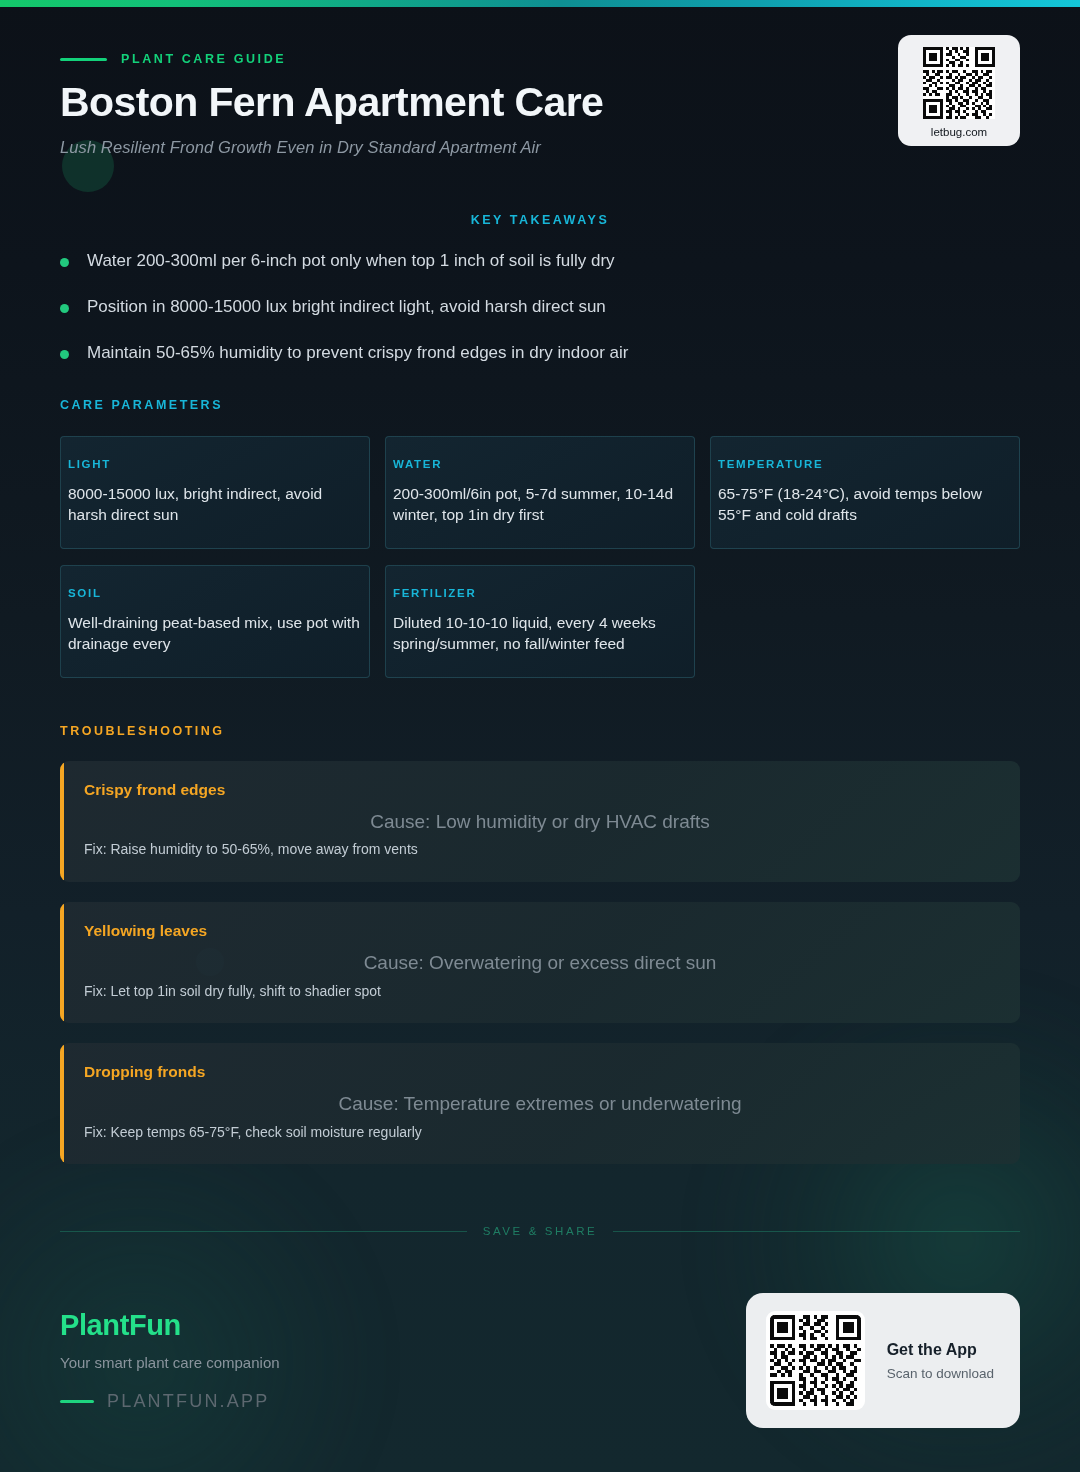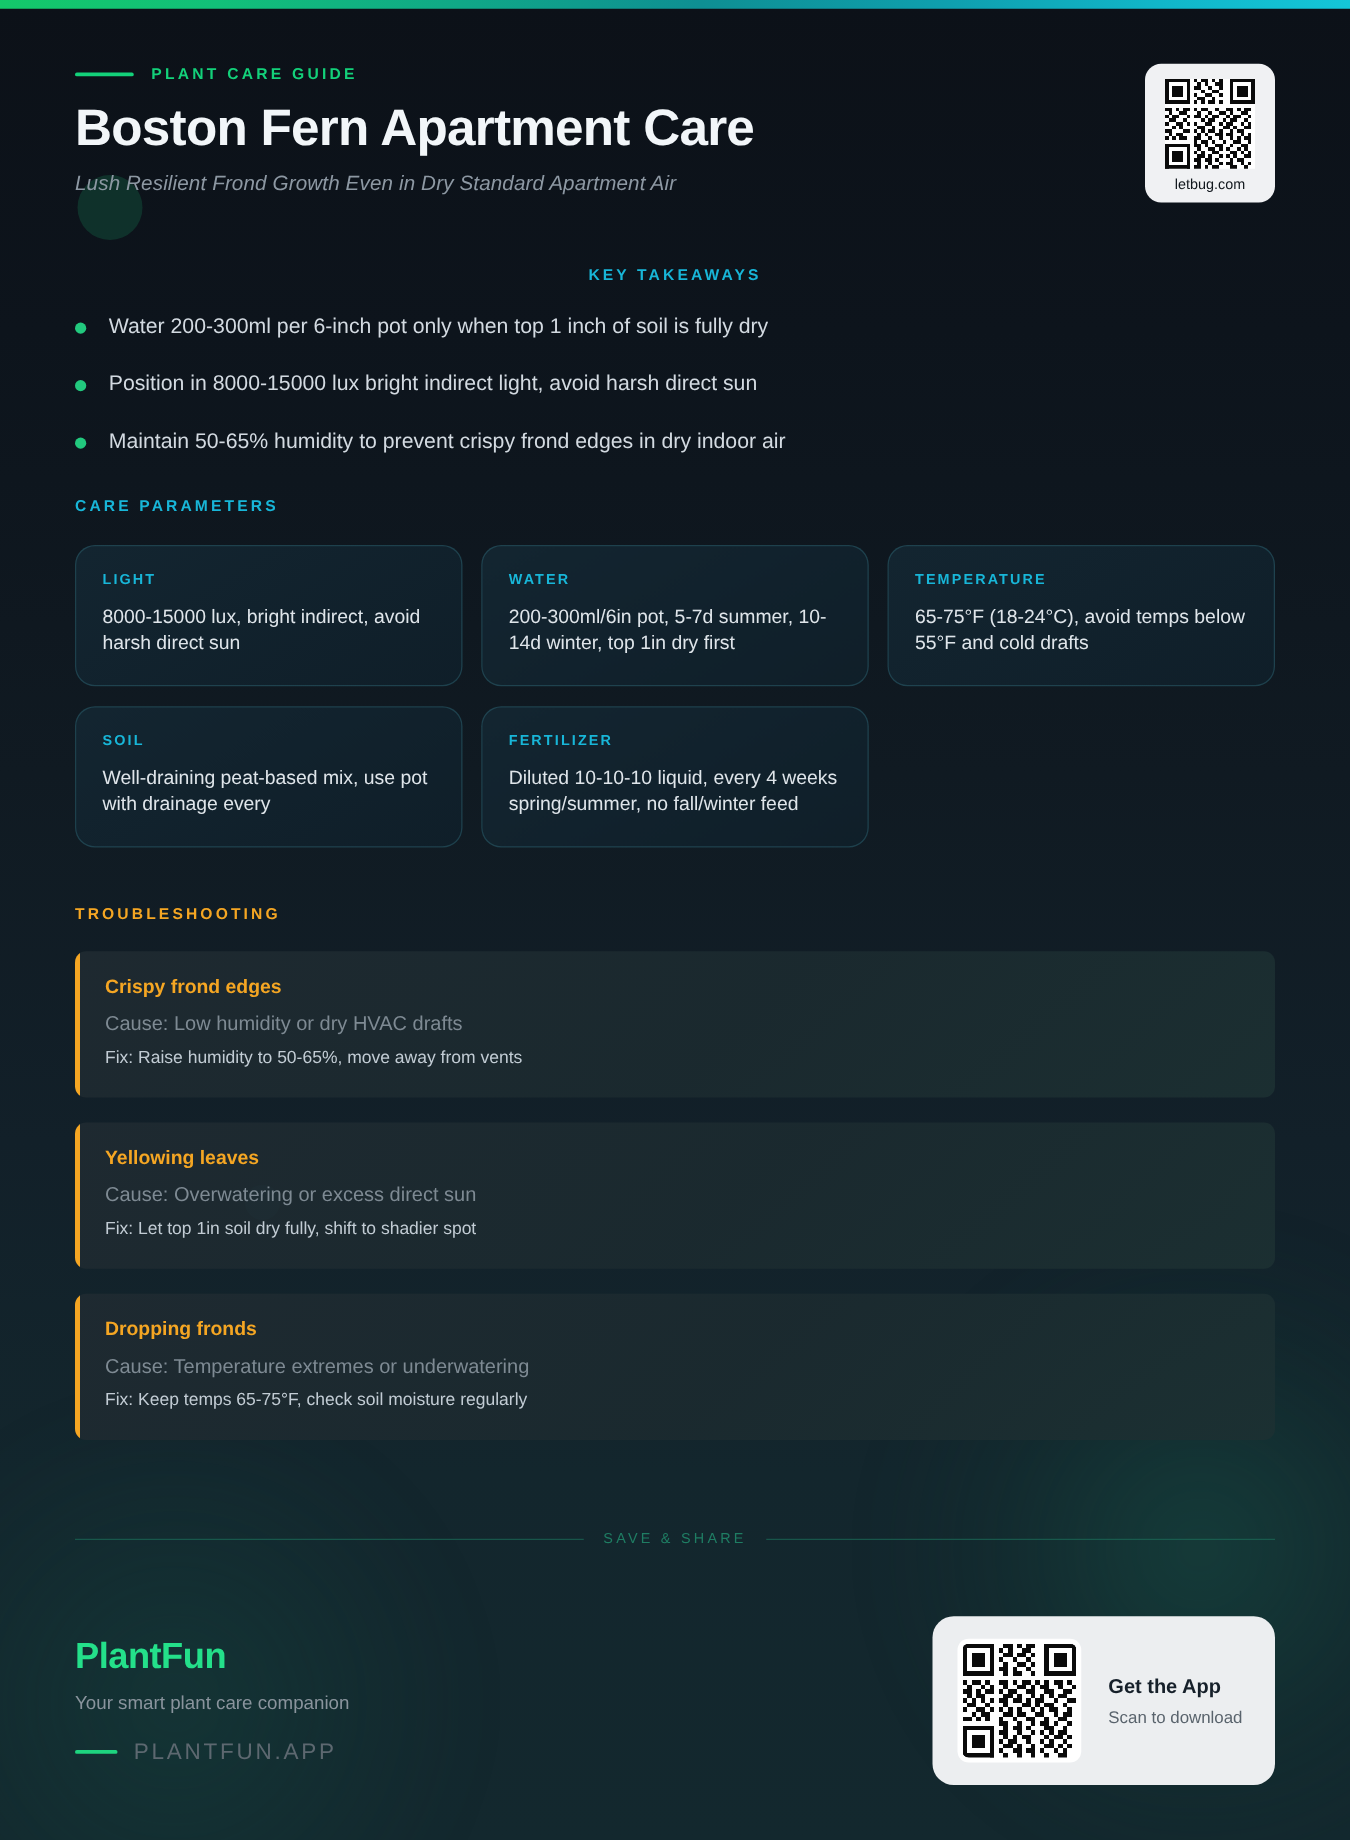--- a/index.html
+++ b/index.html
@@ -113,25 +113,25 @@
     color:#8d98a3;
     font-weight:400;
     letter-spacing:0.1px;
     font-style:italic;
   }
 
   
   .header-qr{
     position:absolute;
     right:0; top:35px;
-    width:104px;
+    width:122px;
     background:#f0f1f3;
     border-radius:13px;
     padding:12px 10px 8px;
-    display:flex; flex-direction:column; align-items:center; gap:7px;margin-top:16px;
+    display:flex; flex-direction:column; align-items:center; gap:7px;
   }
   .header-qr .qr-label{
     font-size:11.5px;
     color:#10161c;
     font-weight:400;
   }
 
   
   .sec-head{
     font-size:12.5px;
@@ -164,22 +164,22 @@
   .care{ margin-top:33px; }
   .care .sec-head{ margin-bottom:24px; }
   .care-grid{
     display:grid;
     grid-template-columns:repeat(3, 1fr);
     gap:16px 15px;
   }
   .care-card{
     background:linear-gradient(150deg, rgba(20,38,50,0.95) 0%, rgba(16,31,42,0.95) 100%);
     border:1px solid rgba(42,92,106,0.55);
-    border-radius:16px;
-    padding:21px 21px 22px;
+    border-radius:4px;
+    padding:21px 7px 22px;
     min-height:100px;
   }
   .care-label{
     font-size:11.5px;
     font-weight:700;
     letter-spacing:1.7px;
     color:#18b6d8;
     margin-bottom:13px;
   }
   .care-value{
@@ -206,24 +206,25 @@
     width:4px;
     background:#f5a623;
   }
   .trouble-title{
     font-size:15.5px;
     font-weight:700;
     color:#f5a623;
     margin-bottom:10px;
   }
   .trouble-cause{
-    font-size:16px;
+    font-size:19px;
     color:#7e8a93;
     margin-bottom:5px;
     line-height:1.4;
+    text-align:center;
   }
   .trouble-fix{
     font-size:14px;
     color:#c2ccd4;
     line-height:1.4;
   }
 
   
   .footer{
     position:absolute;

